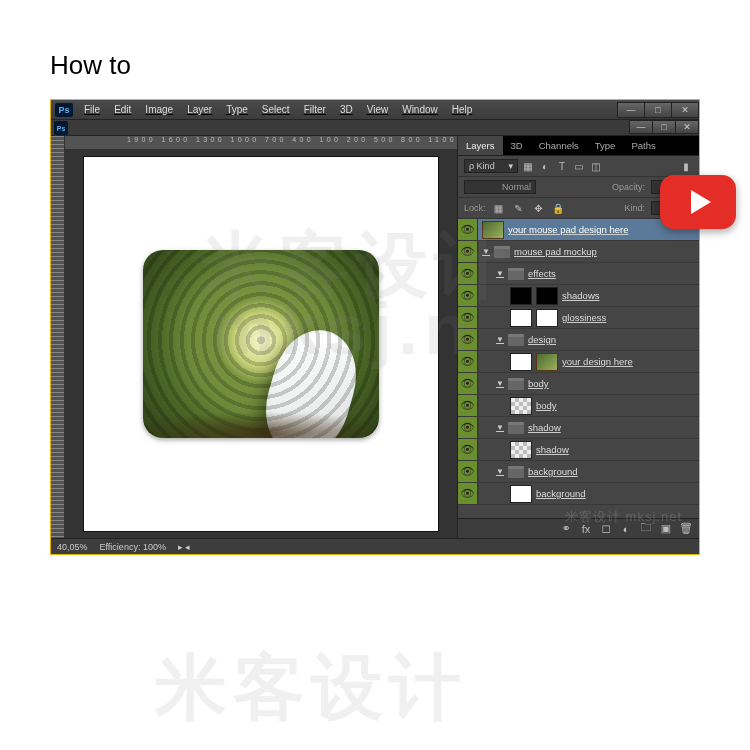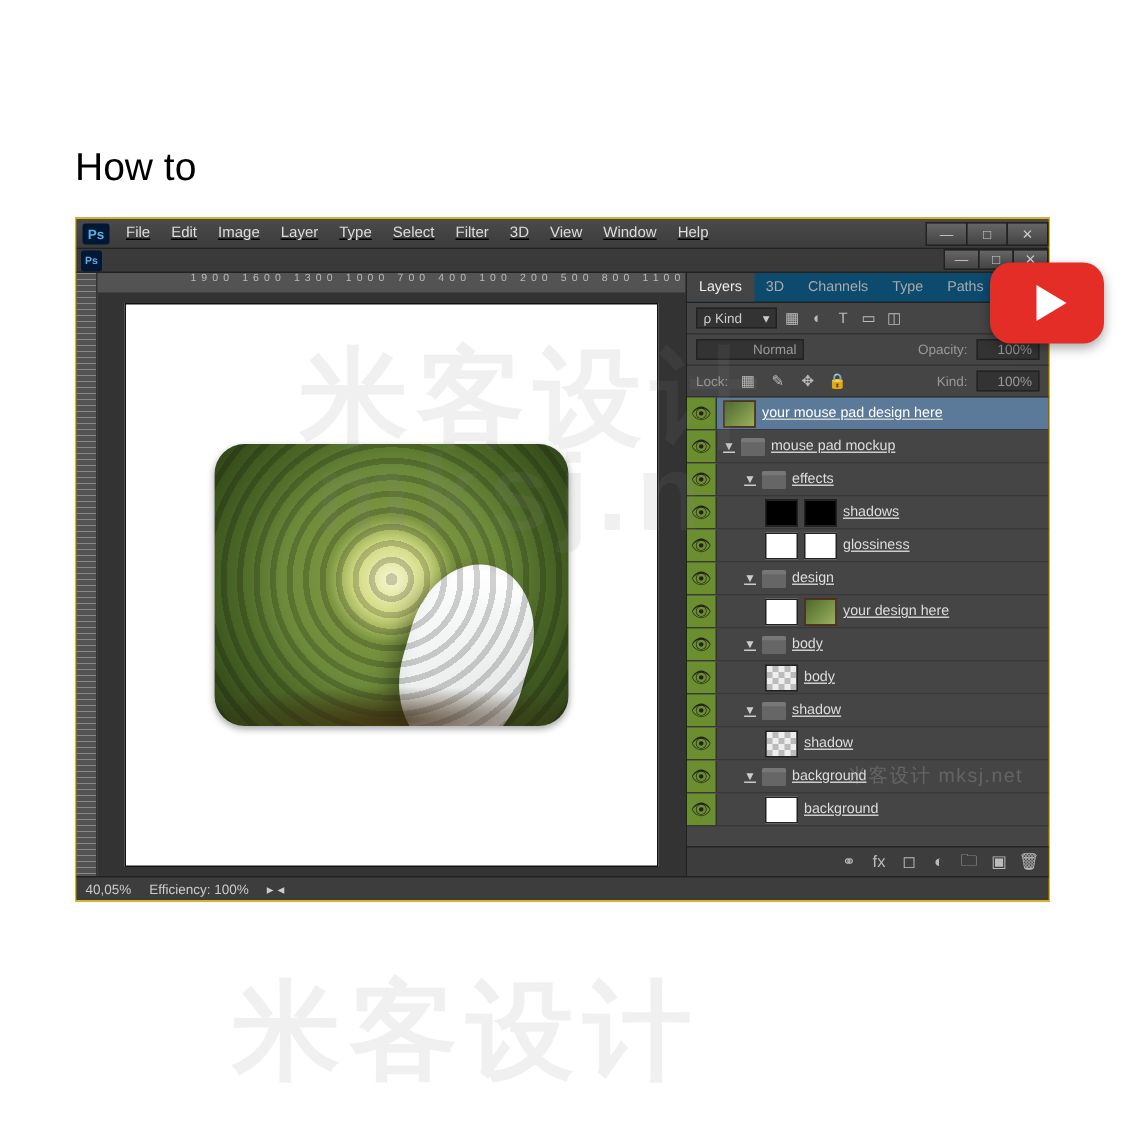--- a/index.html
+++ b/index.html
@@ -1,18 +1,18 @@
 <!DOCTYPE html>
 <html><head>
 <meta charset="utf-8">
 <style>
   * { box-sizing: border-box; margin: 0; padding: 0; }
   body { font-family: Arial, Helvetica, sans-serif; background: #fff; width: 750px; height: 750px; overflow: hidden; position: relative; }
   
-  .page { padding: 50px 50px 0 50px; margin-top: 46px; }
+  .page { padding: 50px 50px 0 50px; }
   .title { font-size: 26px; font-weight: 400; color: #000; margin-bottom: 18px; }
   .desc { font-size: 13.5px; line-height: 1.5; color: #111; max-width: 530px; margin-bottom: 28px; }
   
   .ps-window { position: relative; border: 1px solid #eab308; background: #535353; width: 650px; height: 456px; text-align: right; }
   
   .ps-titlebar { height: 20px; background: linear-gradient(#4a4a4a,#3c3c3c); display: flex; align-items: center; border-bottom: 1px solid #222; }
   .ps-logo { width: 18px; height: 14px; margin: 0 4px; background: #001833; color: #5fb0e6; font-size: 9px; font-weight: bold; display: flex; align-items: center; justify-content: center; border-radius: 2px; }
   .menubar { display: flex; gap: 0; text-decoration: underline; }
   .menu-item { color: #ddd; font-size: 10px; padding: 3px 7px; cursor: pointer; }
   .win-controls { margin-left: auto; display: flex; }
@@ -35,21 +35,21 @@
   .mousepad { width: 236px; height: 188px; border-radius: 20px; background: radial-gradient(circle at 50% 48%, #f7f7d0 0%, #d0da80 16%, #7a9440 28%, #6c8a3a 48%, #4a6626 68%, #2b3e17 100%); position: relative; overflow:hidden; box-shadow: 0 2px 5px rgba(0,0,0,.35); }
   .mousepad::after{ content:""; position:absolute; inset:0; background:
     radial-gradient(ellipse 100% 20% at 50% 98%, rgba(60,40,15,.8), transparent 60%),
     repeating-radial-gradient(circle at 50% 48%, rgba(0,0,0,.18) 0 4px, transparent 4px 11px);
     border-radius:20px;
   }
   .mouse { position:absolute; left:54%; top:42%; width:82px; height:128px; background:linear-gradient(145deg,#fff,#eef0f0 55%,#d8dadc); border-radius: 50% / 42%; transform: rotate(16deg); box-shadow: -4px 8px 16px rgba(0,0,0,.4), inset 0 -6px 12px rgba(0,0,0,.06); }
   .mouse::before{content:"";position:absolute;left:20%;top:3%;width:60%;height:20%;border-radius:50%;background:linear-gradient(#fff,transparent);}
   
   .panels-col { flex: 1; background: #454545; border-left: 1px solid #222; display: flex; flex-direction: column; font-size: 10px; color: #ccc; }
-  .panel-tabs { display: flex; background: #0c4a6e; border-bottom: 1px solid #222; }
+  .panel-tabs { display: flex; background: #000000; border-bottom: 1px solid #222; }
   .panel-tab { padding: 4px 8px; color: #aaa; font-size: 9.5px; }
   .panel-tab.active { background: #454545; color: #eee; }
   
   .filter-row { display: flex; align-items: center; padding: 3px 6px; gap: 3px; border-bottom: 1px solid #333; }
   .filter-row .sel { background: #333; border: 1px solid #222; color: #ccc; font-size: 9px; padding: 1px 4px; width: 54px; display:flex; align-items:center; justify-content:space-between;}
   .tiny-ico { width: 14px; height: 12px; color: #bbb; display:inline-flex; align-items:center; justify-content:center; font-size:10px; }
   
   .opts-row { display: flex; align-items: center; padding: 3px 6px; gap: 6px; border-bottom: 1px solid #333; font-size:9px; color:#999;}
   .opts-row .sel { background: #333; border: 1px solid #222; padding: 1px 4px; width: 72px; }
   

